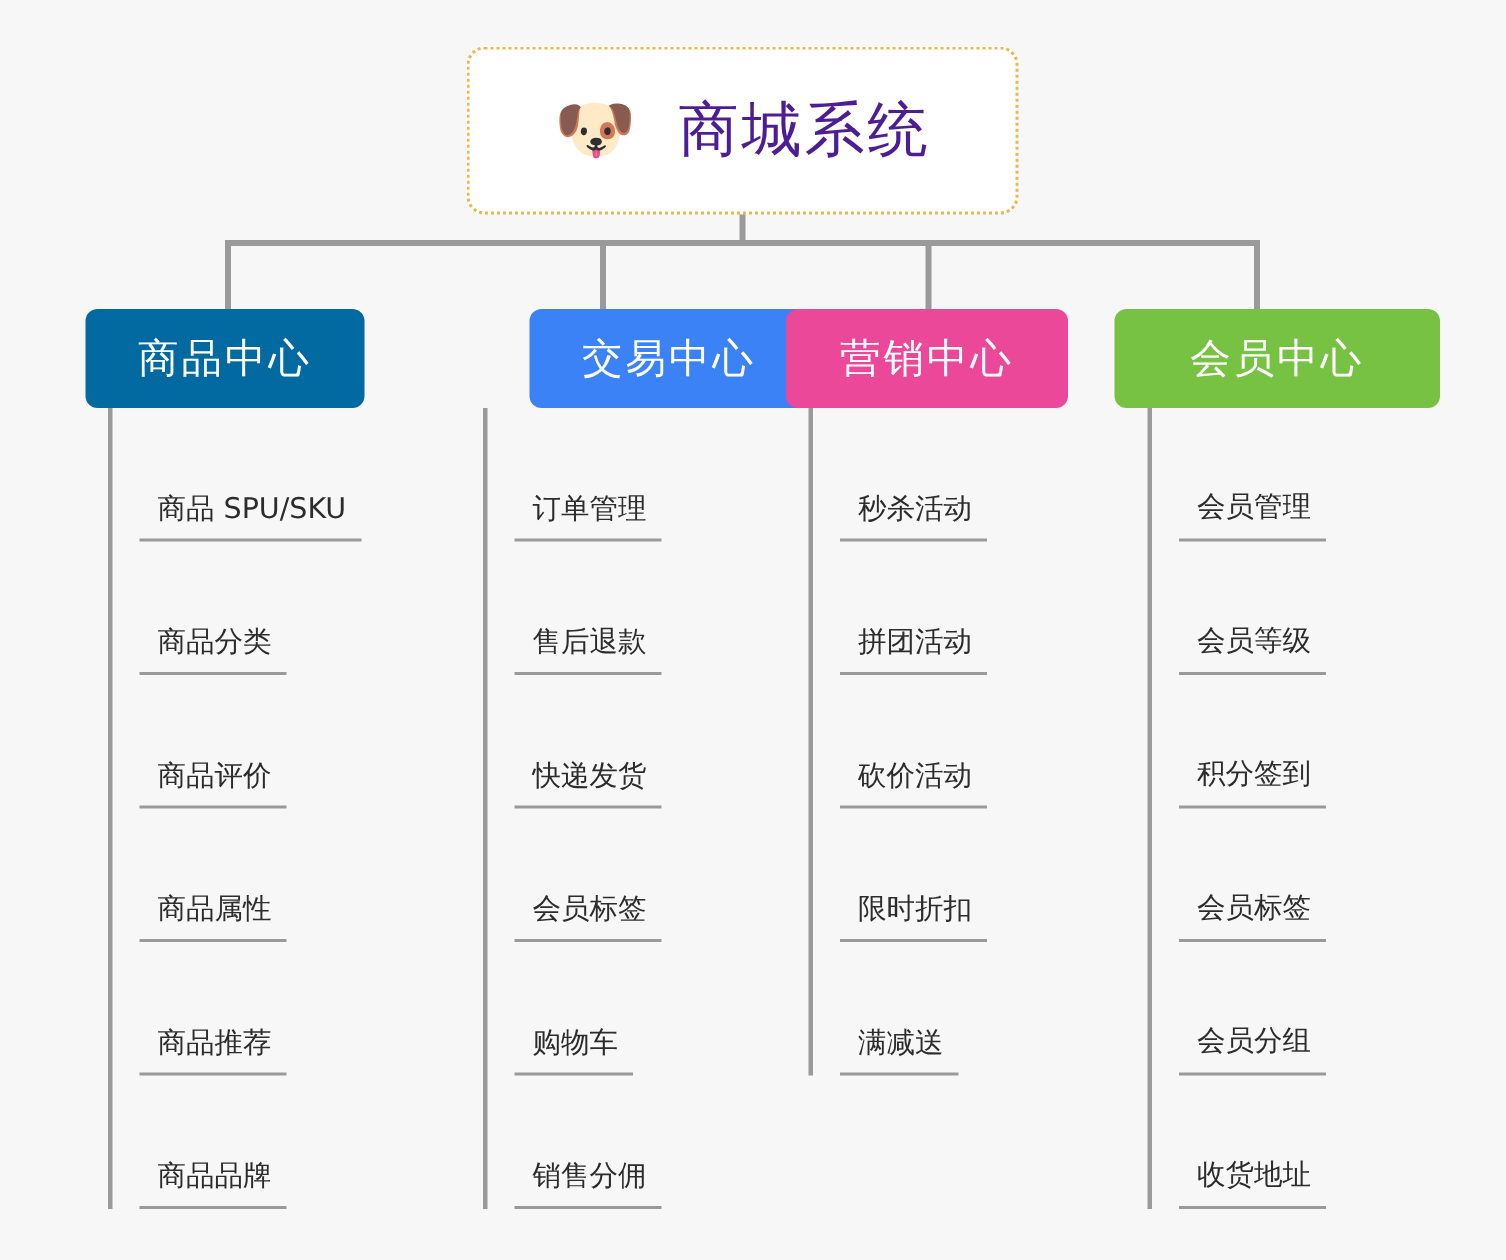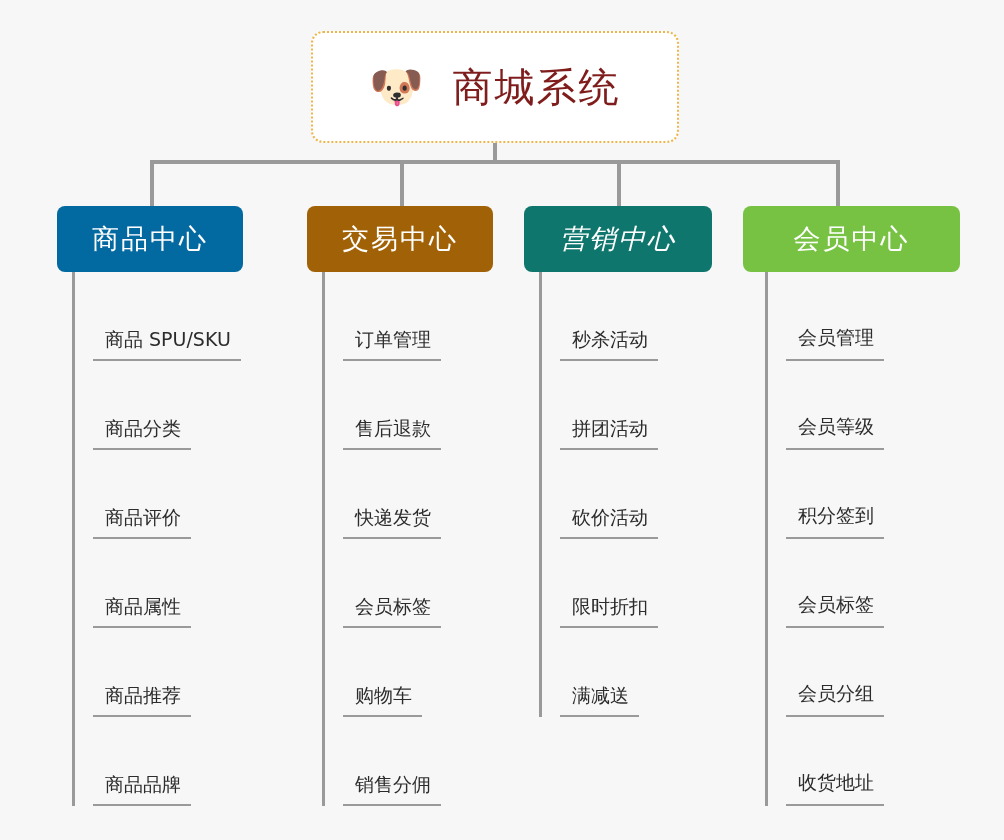--- a/index.html
+++ b/index.html
@@ -132,21 +132,21 @@
     white-space: nowrap;
   }
 </style>
 </head>
 <body style="background: rgb(247, 247, 247);">
 
 <div id="mindmap">
 
   <div class="root-card" style="background: rgb(255, 255, 255); border-color: rgb(239, 181, 74);">
     <span class="root-emoji">🐶</span>
-    <span class="root-title" style="color: #7f1d1d; margin-left: 14px;">商城系统</span>
+    <span class="root-title" style="color: #4c1d95; margin-left: 14px;">商城系统</span>
   </div>
 
   <div class="conn conn-stem"></div>
   <div class="conn conn-bus"></div>
   <div class="conn conn-drop d0"></div>
   <div class="conn conn-drop d1"></div>
   <div class="conn conn-drop d2"></div>
   <div class="conn conn-drop d3"></div>
 
   <div class="column c0">
@@ -169,21 +169,21 @@
       <div class="leaf-item">
           <span class="leaf-text">商品推荐</span>
         </div>
       <div class="leaf-item">
           <span class="leaf-text">商品品牌</span>
         </div>
     </div>
   </div>
 
   <div class="column c1">
-    <div class="cat-header" style="background: #a16207;">
+    <div class="cat-header" style="background: #3b82f6; margin-left: 46px;">
       <span>交易中心</span>
     </div>
     <div class="leaf-list">
       <div class="leaf-item">
           <span class="leaf-text">订单管理</span>
         </div>
       <div class="leaf-item">
           <span class="leaf-text">售后退款</span>
         </div>
       <div class="leaf-item">
@@ -195,21 +195,21 @@
       <div class="leaf-item">
           <span class="leaf-text">购物车</span>
         </div>
       <div class="leaf-item">
           <span class="leaf-text">销售分佣</span>
         </div>
     </div>
   </div>
 
   <div class="column c2">
-    <div class="cat-header" style="background: #0f766e; font-style: italic;">
+    <div class="cat-header" style="background: #ec4899;">
       <span>营销中心</span>
     </div>
     <div class="leaf-list">
       <div class="leaf-item">
           <span class="leaf-text">秒杀活动</span>
         </div>
       <div class="leaf-item">
           <span class="leaf-text">拼团活动</span>
         </div>
       <div class="leaf-item">

